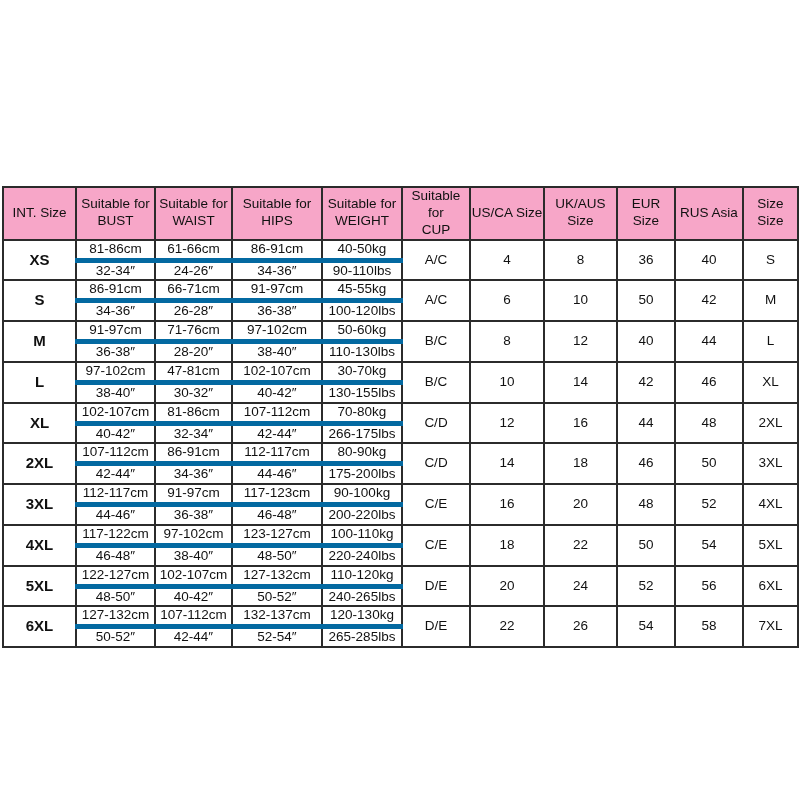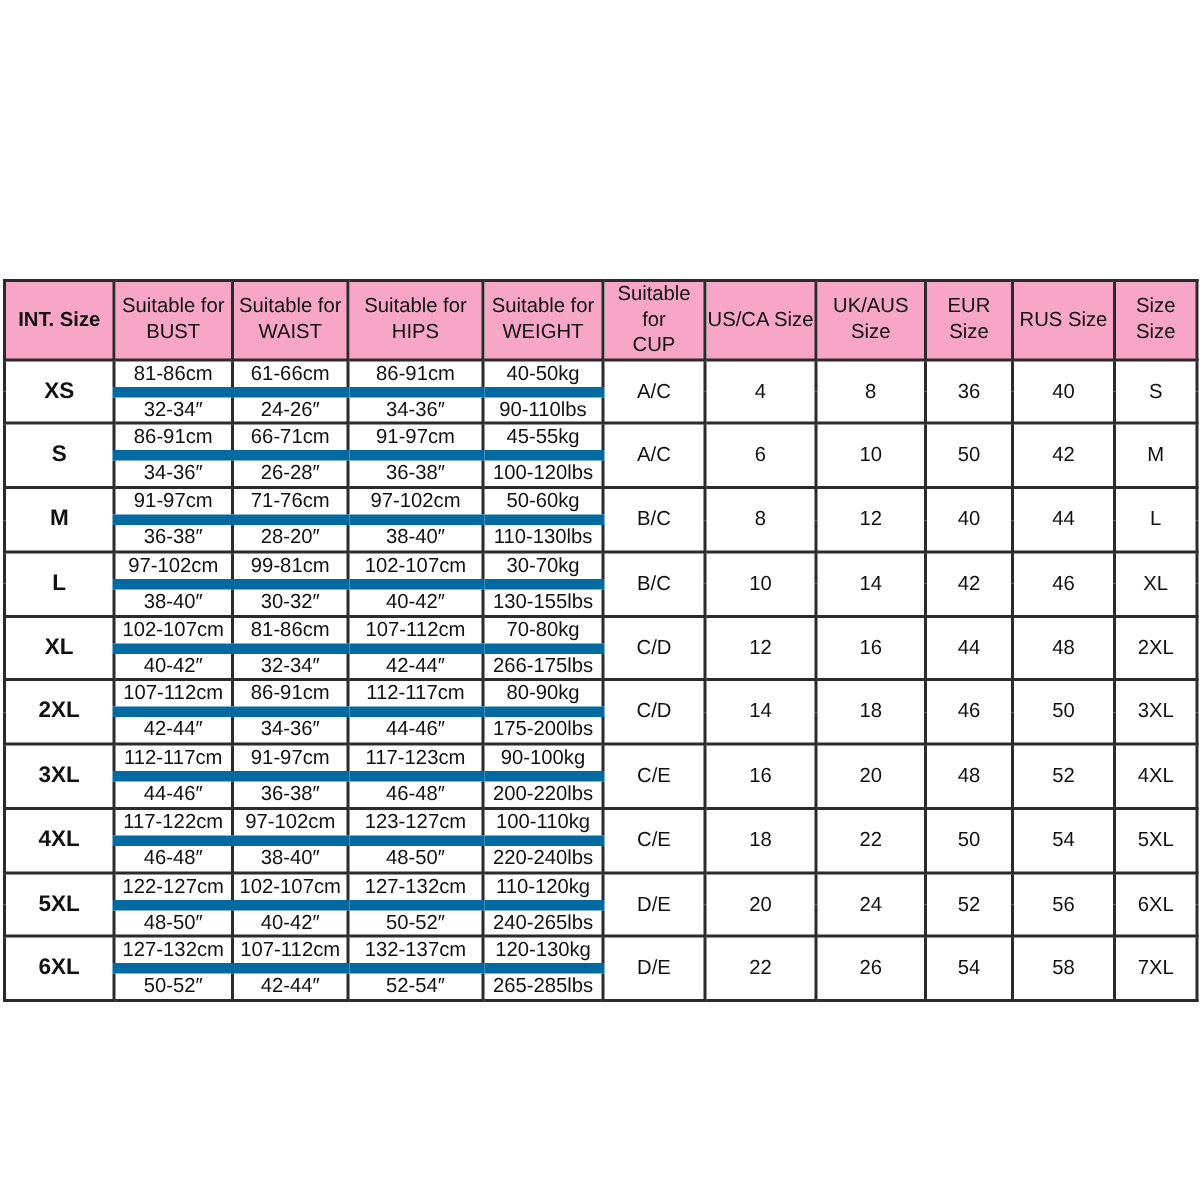--- a/index.html
+++ b/index.html
@@ -17,27 +17,27 @@
     font-size:13.5px;color:var(--text);
   }
   table.size-chart th, table.size-chart td{
     border:2px solid var(--border);
     text-align:center;vertical-align:middle;
     padding:0;line-height:1.25;
     overflow:hidden;
   }
   thead tr{height:52px;}
   th{background:var(--header-bg);font-weight:normal;white-space:pre-line;}
-  th.bold{font-weight:bold;}
+  th.bold{font-weight:normal;}
   tbody tr{height:18px;}
   tbody td{background:#ffffff;}
   td.int{font-weight:bold;font-size:15px;}
   
-  tr.sub-top td.split{border-bottom:7px solid #0369a1;}
-  tr.sub-bottom td.split{border-top:7px solid #a16207;}
+  tr.sub-top td.split{border-bottom:5px solid #0369a1;}
+  tr.sub-bottom td.split{border-top:5px solid #a16207;}
   
   col.c0{width:73px;} col.c1{width:79px;} col.c2{width:77px;} col.c3{width:90px;}
   col.c4{width:80px;} col.c5{width:68px;} col.c6{width:74px;} col.c7{width:73px;}
   col.c8{width:58px;} col.c9{width:68px;} col.c10{width:55px;}
 </style>
 </head>
 <body>
 
 <div class="stage">
   <table class="size-chart">
@@ -64,21 +64,21 @@
         <th>Suitable for
 HIPS</th>
         <th>Suitable for
 WEIGHT</th>
         <th>Suitable for
 CUP</th>
         <th>US/CA Size</th>
         <th>UK/AUS
 Size</th>
         <th>EUR Size</th>
-        <th>RUS Size</th>
+        <th>RUS Asia</th>
         <th>Size Size</th>
       </tr>
     </thead>
     <tbody id="table-body">
 
         <tr class="sub-top">
           <td class="int" rowspan="2">XS</td>
           <td class="split">81-86cm</td>
           <td class="split">61-66cm</td>
           <td class="split">86-91cm</td>
@@ -133,21 +133,21 @@
         <tr class="sub-bottom">
           <td class="split">36-38″</td>
           <td class="split">28-20″</td>
           <td class="split">38-40″</td>
           <td class="split">110-130lbs</td>
         </tr>
 
         <tr class="sub-top">
           <td class="int" rowspan="2">L</td>
           <td class="split">97-102cm</td>
-          <td class="split">99-81cm</td>
+          <td class="split">47-81cm</td>
           <td class="split">102-107cm</td>
           <td class="split">30-70kg</td>
           <td rowspan="2">B/C</td>
           <td rowspan="2">10</td>
           <td rowspan="2">14</td>
           <td rowspan="2">42</td>
           <td rowspan="2">46</td>
           <td rowspan="2">XL</td>
         </tr>
         <tr class="sub-bottom">

